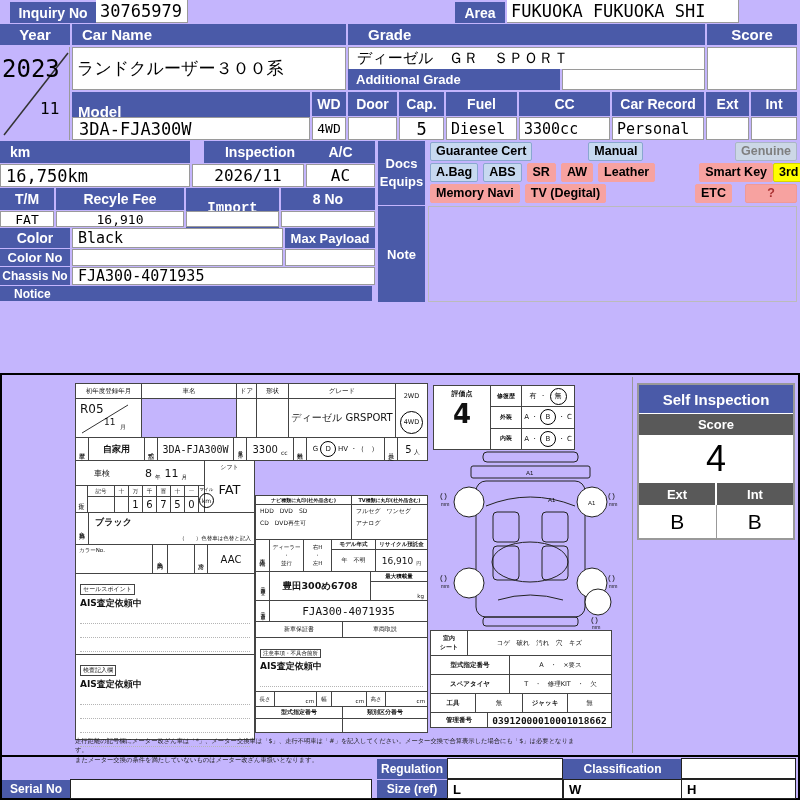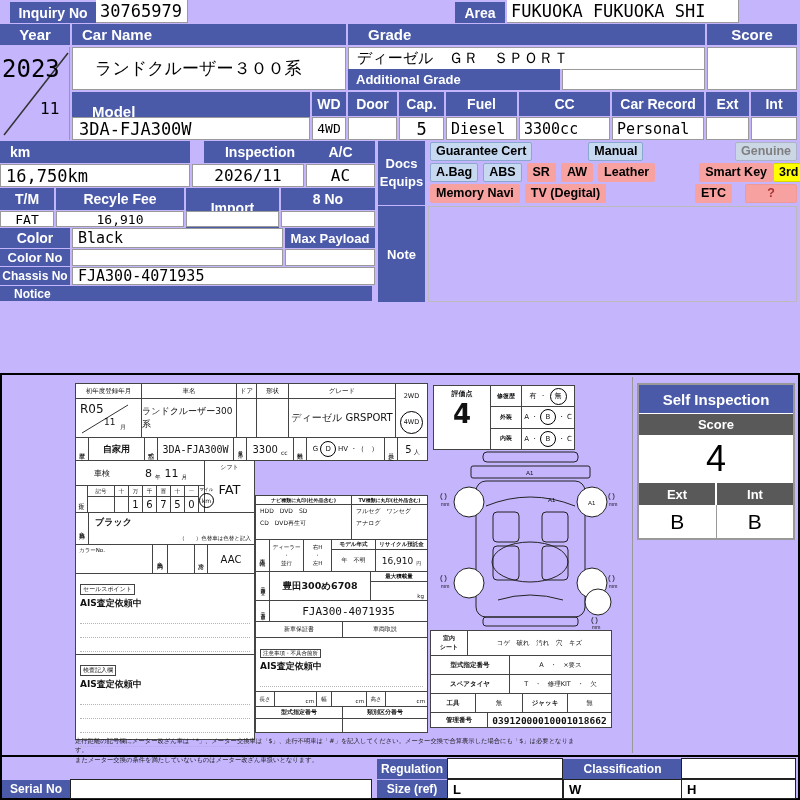--- a/index.html
+++ b/index.html
@@ -47,27 +47,27 @@
   <div class="abs blue" style="left:348px;top:24px;width:357px;height:21px;font-size:15px;justify-content:flex-start;padding-left:20px;">Grade</div>
   <div class="abs blue" style="left:707px;top:24px;width:90px;height:21px;font-size:15px;">Score</div>
 
   <div class="abs" style="left:0;top:47px;width:70px;height:93px;border-right:1px solid #9a9a9a;">
     <svg width="70" height="93" style="position:absolute;left:0;top:0;">
       <line x1="4" y1="88" x2="68" y2="6" stroke="#333" stroke-width="1.5"></line>
     </svg>
     <span style="position:absolute;left:2px;top:8px;font-size:24px;" class="mono">2023</span>
     <span style="position:absolute;left:40px;top:52px;font-size:16px;" class="mono">11</span>
   </div>
-  <div class="abs wv" style="left:72px;top:47px;width:274px;height:43px;font-size:17px;padding-left:22px;">ランドクルーザー３００系</div>
+  <div class="abs wv" style="left:72px;top:47px;width:274px;height:43px;font-size:17px;padding-left:4px;">ランドクルーザー３００系</div>
   <div class="abs wv" style="left:348px;top:47px;width:357px;height:22px;font-size:15px;padding-left:8px;border-bottom:none;">ディーゼル　ＧＲ　ＳＰＯＲＴ</div>
   <div class="abs blue" style="left:348px;top:69px;width:212px;height:21px;font-size:13px;justify-content:flex-start;padding-left:8px;">Additional Grade</div>
   <div class="abs wv" style="left:562px;top:69px;width:143px;height:21px;"></div>
   <div class="abs wv" style="left:707px;top:47px;width:90px;height:43px;"></div>
 
-  <div class="abs blue" style="left:72px;top:92px;width:238px;height:39px;font-size:15px;justify-content:flex-start;padding-left:20px;">Model</div>
+  <div class="abs blue" style="left:72px;top:92px;width:238px;height:39px;font-size:15px;justify-content:flex-start;padding-left:6px;">Model</div>
   <div class="abs blue" style="left:312px;top:92px;width:34px;height:24px;font-size:14px;">WD</div>
   <div class="abs blue" style="left:348px;top:92px;width:49px;height:24px;font-size:14px;">Door</div>
   <div class="abs blue" style="left:399px;top:92px;width:45px;height:24px;font-size:14px;">Cap.</div>
   <div class="abs blue" style="left:446px;top:92px;width:71px;height:24px;font-size:14px;">Fuel</div>
   <div class="abs blue" style="left:519px;top:92px;width:91px;height:24px;font-size:14px;">CC</div>
   <div class="abs blue" style="left:612px;top:92px;width:92px;height:24px;font-size:14px;">Car Record</div>
   <div class="abs blue" style="left:706px;top:92px;width:43px;height:24px;font-size:14px;">Ext</div>
   <div class="abs blue" style="left:751px;top:92px;width:46px;height:24px;font-size:14px;">Int</div>
 
   <div class="abs wv mono" style="left:72px;top:117px;width:238px;height:23px;font-size:17px;padding-left:6px;">3DA-FJA300W</div>
@@ -112,21 +112,21 @@
     <div class="brow" style="height:21px;">
       <span class="badge b-pink">Memory Navi</span>
       <span class="badge b-pink" style="margin-left:5px;">TV (Degital)</span>
       <span class="badge b-pink" style="margin-left:auto;">ETC</span>
       <span class="badge b-q" style="margin-left:13px;width:40px;text-align:center;">?</span>
     </div>
   </div>
 
   <div class="abs blue" style="left:0;top:188px;width:54px;height:22px;font-size:14px;">T/M</div>
   <div class="abs blue" style="left:56px;top:188px;width:128px;height:22px;font-size:14px;">Recyle Fee</div>
-  <div class="abs blue" style="left:186px;top:188px;width:93px;height:40px;font-size:14px;">Import</div>
+  <div class="abs blue" style="left:186px;top:188px;width:93px;height:40px;font-size:14px;font-family:Liberation Mono, monospace;">Import</div>
   <div class="abs blue" style="left:281px;top:188px;width:94px;height:22px;font-size:14px;">8 No</div>
   <div class="abs wv mono ctr" style="left:0;top:211px;width:54px;height:16px;font-size:13px;">FAT</div>
   <div class="abs wv mono ctr" style="left:56px;top:211px;width:128px;height:16px;font-size:13px;">16,910</div>
   <div class="abs wv" style="left:186px;top:211px;width:93px;height:16px;"></div>
   <div class="abs wv" style="left:281px;top:211px;width:94px;height:16px;"></div>
 
   <div class="abs blue" style="left:0;top:228px;width:70px;height:20px;font-size:14px;">Color</div>
   <div class="abs wv mono" style="left:72px;top:228px;width:211px;height:20px;font-size:15px;padding-left:5px;">Black</div>
   <div class="abs blue" style="left:285px;top:228px;width:90px;height:20px;font-size:13px;">Max Payload</div>
   <div class="abs blue" style="left:0;top:249px;width:70px;height:17px;font-size:13px;">Color No</div>
@@ -145,21 +145,20 @@
   <div class="sc shead" style="left:75px;top:383px;width:67px;height:16px;">初年度登録年月</div>
   <div class="sc" style="left:75px;top:398px;width:67px;height:40px;">
     <svg width="65" height="38" style="position:absolute;">
         <line x1="6" y1="34" x2="52" y2="6" stroke="#333" stroke-width="1"></line>
       </svg>
     <span style="position:absolute;left:4px;top:3px;font-size:12px;">R05</span>
     <span style="position:absolute;left:28px;top:18px;font-size:9px;">11</span>
     <span style="position:absolute;left:44px;top:24px;font-size:6px;">月</span>
   </div>
   <div class="sc shead" style="left:141px;top:383px;width:96px;height:16px;">車名</div>
-  <div class="sc cellflex" style="left:141px;top:398px;width:96px;height:40px;font-size:9px;">ランドクルーザー300系</div>
   <div class="sc shead" style="left:236px;top:383px;width:21px;height:16px;">ドア</div>
   <div class="sc" style="left:236px;top:398px;width:21px;height:40px;"></div>
   <div class="sc shead" style="left:256px;top:383px;width:33px;height:16px;">形状</div>
   <div class="sc" style="left:256px;top:398px;width:33px;height:40px;"></div>
   <div class="sc shead" style="left:288px;top:383px;width:108px;height:16px;">グレード</div>
   <div class="sc cellflex" style="left:288px;top:398px;width:108px;height:40px;font-size:10px;">ディーゼル GRSPORT</div>
   <div class="sc" style="left:395px;top:383px;width:33px;height:55px;">
     <div style="height:24px;display:flex;align-items:center;justify-content:center;font-size:6.5px;">2WD</div>
     <div style="height:28px;display:flex;align-items:center;justify-content:center;">
       <span class="circ" style="width:21px;height:21px;font-size:6.5px;">4WD</span>

